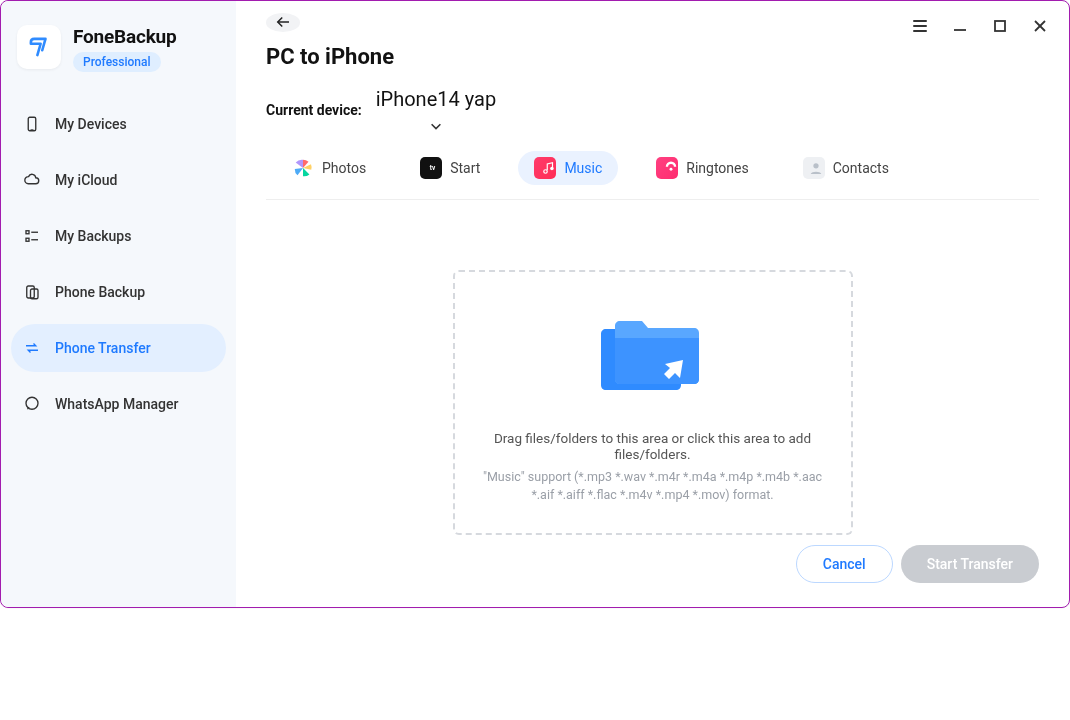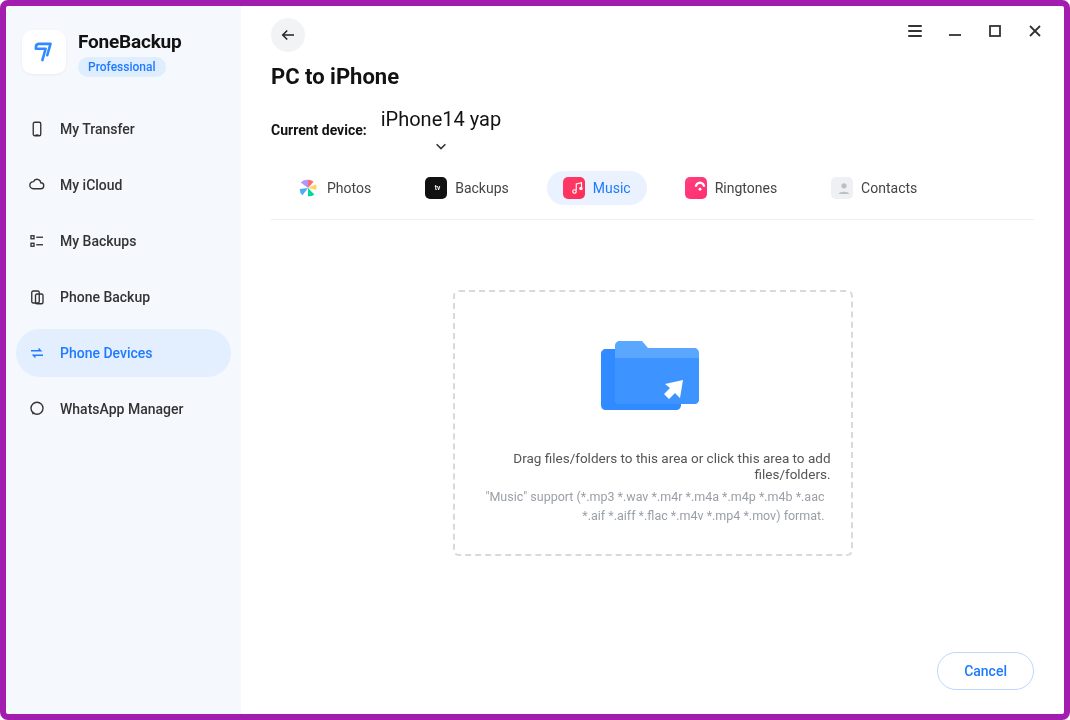--- a/index.html
+++ b/index.html
@@ -1,19 +1,19 @@
 <!DOCTYPE html>
 <html><head>
   <meta charset="utf-8">
   <style>
     * { margin: 0; padding: 0; box-sizing: border-box; font-family: -apple-system, BlinkMacSystemFont, "Segoe UI", Roboto, Helvetica, Arial, sans-serif; }
     html, body { width: 1070px; height: 720px; background: #fff; overflow: hidden; }
     .app-window {
-      width: 1070px; height: 720px; display: flex; background: #fff;
-      border: 6px solid #a21caf; border-radius: 8px; position: relative;
+      width: 1070px; height: 608px; display: flex; background: #fff;
+      border: 1px solid #a21caf; border-radius: 8px; position: relative;
       box-shadow: 0 0 0 1px rgba(0,0,0,0.02);
     }
     
     .sidebar {
       width: 235px; height: 100%; background: #f5f8fc; padding: 18px 10px 10px 10px;
       border-radius: 8px 0 0 8px;
     }
     .brand { display: flex; align-items: flex-start; gap: 12px; padding: 6px 6px 14px 6px; }
     .brand-logo {
       width: 44px; height: 44px; border-radius: 10px; background: #fff;
@@ -67,21 +67,21 @@
     .icon-music { background: linear-gradient(135deg,#ff3b6b,#ff2d55); border-radius:5px; }
     .icon-music svg { width:14px; height:14px; }
     .icon-ringtones { background: linear-gradient(135deg,#ff4081,#ff2d70); border-radius:5px; }
     .icon-ringtones svg { width:14px; height:14px; }
     .icon-contacts { background:#eef0f3; border-radius:50%; }
 
     
     .content-area { flex: 1; display: flex; align-items: flex-start; justify-content: center; padding-top: 70px; }
     .dropzone {
       width: 400px; border: 2px dashed #d6d9de; border-radius: 6px; padding: 40px 20px 28px 20px;
-      text-align: right; cursor: pointer;
+      text-align: center; cursor: pointer;
     }
     .folder-art { display: flex; justify-content: center; margin-bottom: 22px; }
     .drop-text { font-size: 13.5px; color: #555; margin-bottom: 6px; }
     .support-text { font-size: 12.5px; color: #9a9fa7; line-height: 1.5; padding: 0 6px; }
 
     
     .footer { display: flex; justify-content: flex-end; gap: 8px; padding: 10px 0 6px 0; }
     .btn { height: 38px; padding: 0 26px; border-radius: 19px; font-size: 14px; cursor: pointer; display: flex; align-items: center; justify-content: center; font-weight: 500; }
     .btn-cancel { background: #fff; color: #1f7aff; border: 1.5px solid #bcd8ff; }
     .btn-primary { background: #c9ccd1; color: #fff; border: none; }
@@ -105,21 +105,21 @@
     </div>
 
     <nav class="nav">
       <div class="nav-item">
         <span class="nav-icon">
           <svg viewBox="0 0 24 24">
               <rect x="7" y="3" width="10" height="18" rx="2"></rect>
               <line x1="10" y1="20" x2="14" y2="20"></line>
             </svg>
         </span>
-        <span>My Transfer</span>
+        <span>My Devices</span>
       </div>
       <div class="nav-item">
         <span class="nav-icon">
           <svg viewBox="0 0 24 24">
               <path d="M7 17h10a4 4 0 0 0 0-8 5 5 0 0 0-9.6-1.5A3.5 3.5 0 0 0 7 17z"></path>
             </svg>
         </span>
         <span>My iCloud</span>
       </div>
       <div class="nav-item">
@@ -141,21 +141,21 @@
             </svg>
         </span>
         <span>Phone Backup</span>
       </div>
       <div class="nav-item active">
         <span class="nav-icon">
           <svg viewBox="0 0 24 24">
               <path d="M4 9h13l-3-3M20 15H7l3 3"></path>
             </svg>
         </span>
-        <span>Phone Devices</span>
+        <span>Phone Transfer</span>
       </div>
       <div class="nav-item">
         <span class="nav-icon">
           <svg viewBox="0 0 24 24">
               <circle cx="12" cy="11" r="8"></circle>
               <path d="M6 19l2-3"></path>
             </svg>
         </span>
         <span>WhatsApp Manager</span>
       </div>
@@ -221,21 +221,21 @@
           </svg>
         </span>
         <span>Photos</span>
       </div>
       <div class="tab">
         <span class="tab-icon icon-videos">
           <svg viewBox="0 0 24 24" width="14" height="14">
               <text x="3" y="16" font-size="11" font-weight="700" fill="#fff">tv</text>
             </svg>
         </span>
-        <span>Backups</span>
+        <span>Start</span>
       </div>
       <div class="tab active">
         <span class="tab-icon icon-music">
           <svg viewBox="0 0 24 24">
               <path d="M9 18a3 3 0 1 1-3-3 3 3 0 0 1 3 3zM9 15V5l9-2v9" fill="none" stroke="#fff" stroke-width="2" stroke-linecap="round"></path>
               <circle cx="17" cy="13" r="3" fill="#fff"></circle>
             </svg>
         </span>
         <span>Music</span>
       </div>
@@ -269,16 +269,17 @@
             <path d="M72 52l18-4-3 18-5-5-6 6-5-5 6-6z" fill="#fff"></path>
           </svg>
         </div>
         <div class="drop-text">Drag files/folders to this area or click this area to add files/folders.</div>
         <div class="support-text">"Music" support (*.mp3 *.wav *.m4r *.m4a *.m4p *.m4b *.aac *.aif *.aiff *.flac *.m4v *.mp4 *.mov) format.</div>
       </div>
     </div>
 
     <div class="footer">
       <button class="btn btn-cancel">Cancel</button>
+      <button class="btn btn-primary">Start Transfer</button>
     </div>
   </main>
 
 </div>
 
 </body></html>

